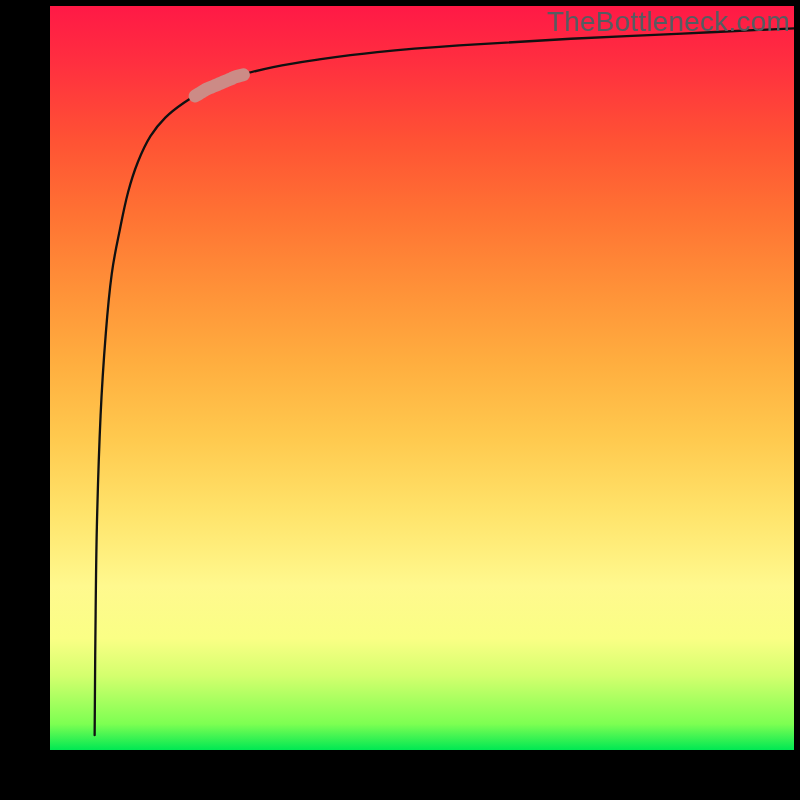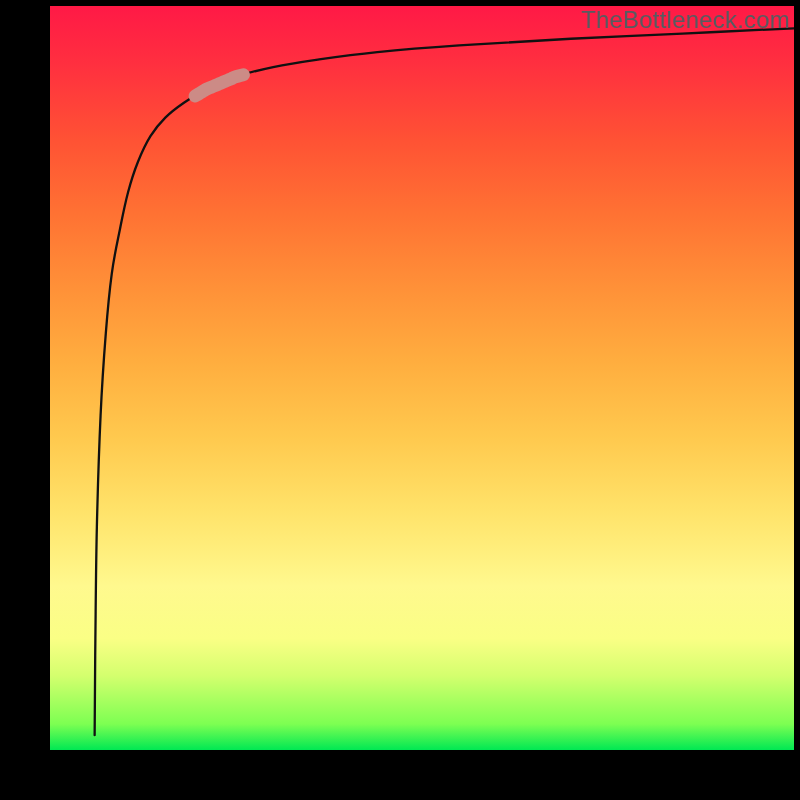--- a/index.html
+++ b/index.html
@@ -41,21 +41,21 @@
     position: absolute;
     left: 0;
     top: 0;
     width: 100%;
     height: 100%;
   }
   .watermark {
     position: absolute;
     top: 6px;
     right: 10px;
-    font-size: 24px;
+    font-size: 28px;
     color: #555c61;
     letter-spacing: 0.2px;
   }
 </style>
 </head>
 <body>
 
 <div class="container">
   <div class="plot-area">
     <svg class="curve-canvas" viewBox="0 0 744 744" preserveAspectRatio="none">

